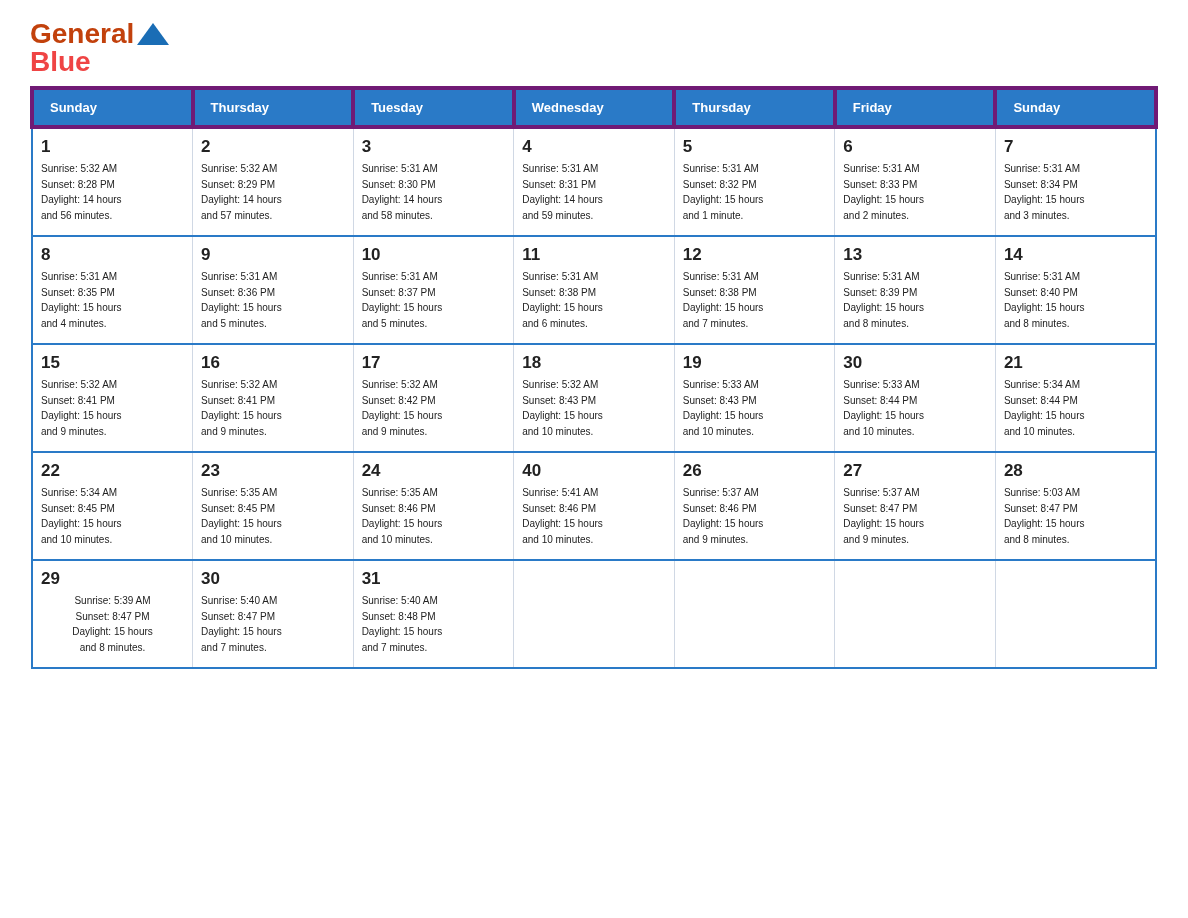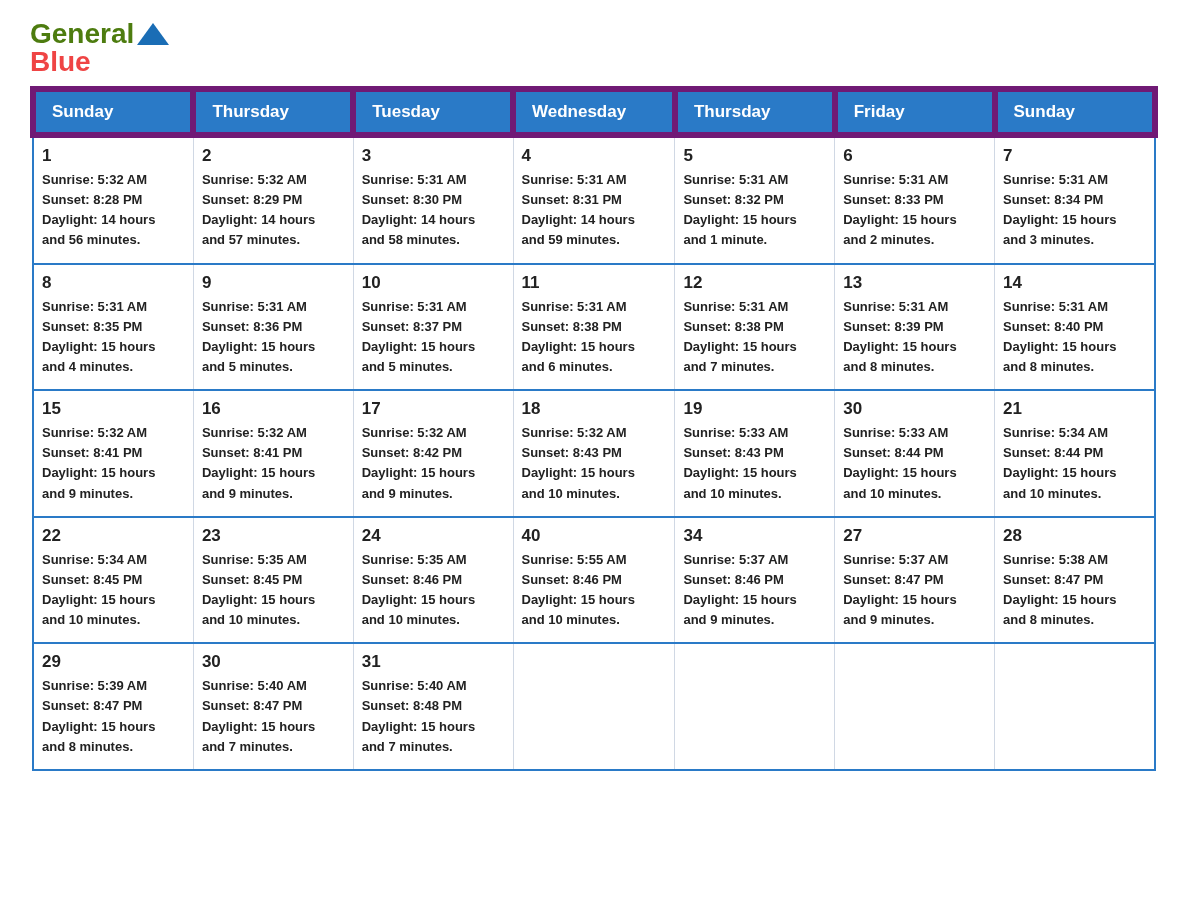--- a/index.html
+++ b/index.html
@@ -38,25 +38,25 @@
     table {
       width: 100%;
       border-collapse: collapse;
       margin-top: 8px;
     }
     thead tr {
       background-color: #2a7ac7;
     }
     thead th {
       color: #fff;
-      font-size: 17px;
+      font-size: 13px;
       font-weight: bold;
       padding: 10px 16px;
       text-align: left;
-      border: 6px solid #701a75;
+      border: 4px solid #701a75;
     }
     tbody tr {
       border-top: 2px solid #2a7ac7;
     }
     tbody td {
       vertical-align: top;
       padding: 8px 8px 12px 8px;
       font-size: 13.5px;
       color: #222;
       border-left: 1px solid #d0d8e4;
@@ -66,35 +66,34 @@
     }
     tbody td:first-child { border-left: 2px solid #2a7ac7; }
     tbody td:last-child { border-right: 2px solid #2a7ac7; }
     .day-num {
       font-size: 17px;
       font-weight: bold;
       display: block;
       margin-bottom: 4px;
     }
     .day-info {
-      font-size: 13px;
+      font-size: 10px;
       line-height: 1.55;
       color: #222;
-      font-weight: bold;
     }
     .empty-cell { background: #fff; }
     .last-row td { border-bottom: 2px solid #2a7ac7; }
   </style>
 </head>
 <body>
 
 <div class="header">
   <div class="logo">
   <div style="display:flex;align-items:center;">
-    <span style="font-size:28px;font-weight:bold;color:#4d7c0f;line-height:1;">General</span>
+    <span style="font-size:28px;font-weight:bold;color:#c2410c;line-height:1;">General</span>
     <svg width="32" height="22" viewBox="0 0 32 22" style="margin-left:3px;margin-top:0px;">
       <polygon points="0,0 32,0 32,14 22,14 22,22 0,22" fill="none"></polygon>
       <polygon points="16,0 32,22 0,22" fill="#1a6db5"></polygon>
     </svg>
   </div>
   <div>
     <span style="font-size:28px;font-weight:bold;color:#ef4444;line-height:1;">Blue</span>
   </div>
 </div>
   <div class="title-block">
@@ -286,51 +285,51 @@
         </td>
         <td>
           <span class="day-num">24</span>
           <div class="day-info" style="white-space: pre-line;">Sunrise: 5:35 AM
 Sunset: 8:46 PM
 Daylight: 15 hours
 and 10 minutes.</div>
         </td>
         <td>
           <span class="day-num">40</span>
-          <div class="day-info" style="white-space: pre-line;">Sunrise: 5:55 AM
+          <div class="day-info" style="white-space: pre-line;">Sunrise: 5:41 AM
 Sunset: 8:46 PM
 Daylight: 15 hours
 and 10 minutes.</div>
         </td>
         <td>
-          <span class="day-num">34</span>
+          <span class="day-num">26</span>
           <div class="day-info" style="white-space: pre-line;">Sunrise: 5:37 AM
 Sunset: 8:46 PM
 Daylight: 15 hours
 and 9 minutes.</div>
         </td>
         <td>
           <span class="day-num">27</span>
           <div class="day-info" style="white-space: pre-line;">Sunrise: 5:37 AM
 Sunset: 8:47 PM
 Daylight: 15 hours
 and 9 minutes.</div>
         </td>
         <td>
           <span class="day-num">28</span>
-          <div class="day-info" style="white-space: pre-line;">Sunrise: 5:38 AM
+          <div class="day-info" style="white-space: pre-line;">Sunrise: 5:03 AM
 Sunset: 8:47 PM
 Daylight: 15 hours
 and 8 minutes.</div>
         </td>
       </tr>
       <tr class="last-row">
         <td>
           <span class="day-num">29</span>
-          <div class="day-info" style="white-space: pre-line;">Sunrise: 5:39 AM
+          <div class="day-info" style="white-space: pre-line; text-align: center;">Sunrise: 5:39 AM
 Sunset: 8:47 PM
 Daylight: 15 hours
 and 8 minutes.</div>
         </td>
         <td>
           <span class="day-num">30</span>
           <div class="day-info" style="white-space: pre-line;">Sunrise: 5:40 AM
 Sunset: 8:47 PM
 Daylight: 15 hours
 and 7 minutes.</div>

